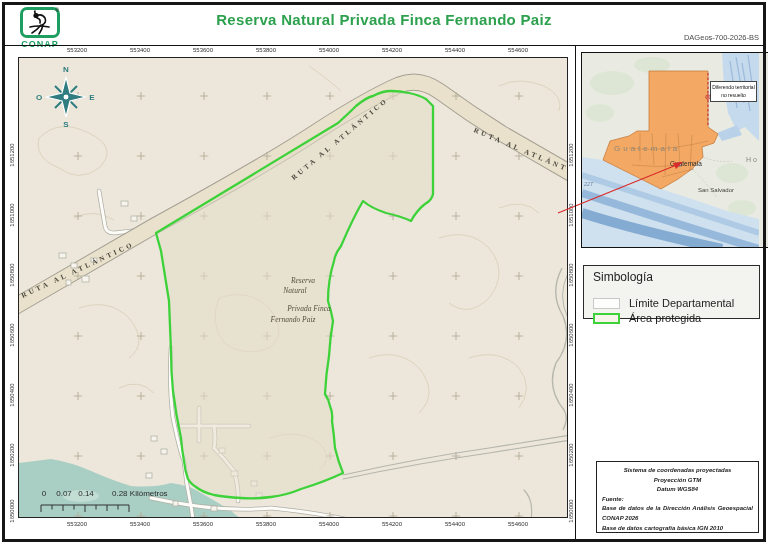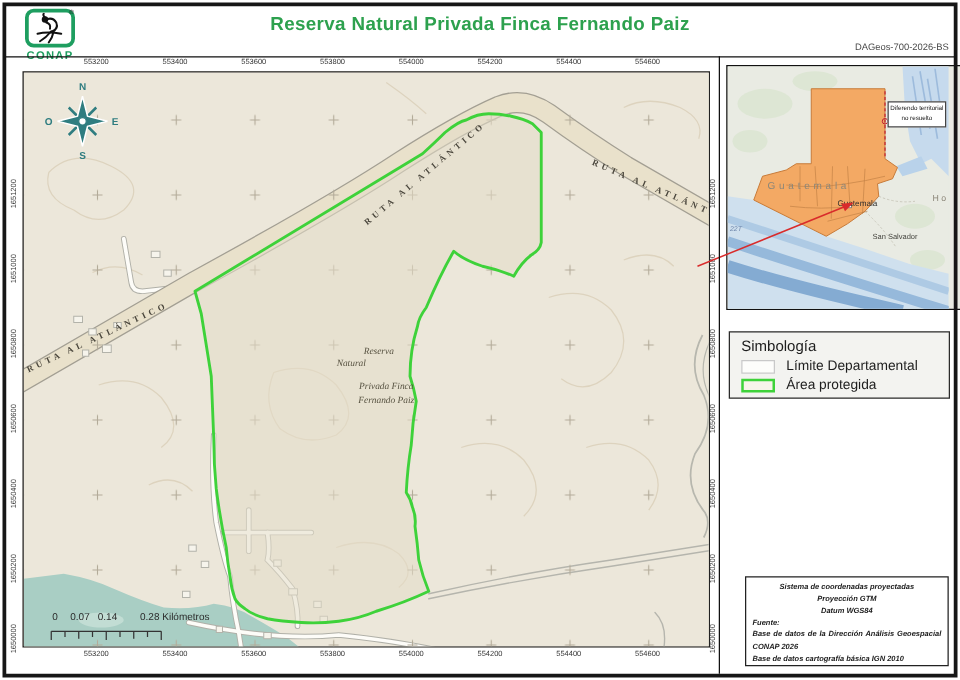--- a/index.html
+++ b/index.html
@@ -41,21 +41,21 @@
   .sb-c { transform:translateX(-50%); }
   
   .inset { position:absolute; left:581px; top:52px; width:211px; height:196px;
            border:1.3px solid #111; overflow:hidden; background:#e9ebe3; }
   .inset-label { position:absolute; white-space:nowrap; z-index:6; }
   .inset-note { position:absolute; left:128px; top:28px; width:47px; background:#fff;
                 border:0.5px solid #444; font-size:5px; line-height:1.5; text-align:center;
                 color:#111; padding:2px 1px; z-index:7; }
   .legend { position:absolute; left:583px; top:265px; width:177px; height:54px;
             background:#f3f3f0; border:1.6px solid #2b2b2b; padding:4px 9px; }
-  .legend-title { font-size:12px; color:#1d1d1d; margin-bottom:3px; }
+  .legend-title { font-size:12px; color:#1d1d1d; margin-bottom:13px; }
   .legend-row { display:flex; align-items:center; margin-top:3px; }
   .swatch { width:27px; height:11px; margin-right:9px; background:#fdfdfb; }
   .swatch.dept { border:1.6px solid #c9c9c9; }
   .swatch.prot { border:2.4px solid #3ed23a; background:#f7f4ea; }
   .legend-label { font-size:11px; color:#1d1d1d; }
   .credits { position:absolute; left:596px; top:461px; width:163px; height:72px;
              border:1px solid #222; background:#fff; padding:4px 5px;
              font-size:6px; font-weight:bold; font-style:italic; color:#1c1c1c;
              line-height:1.6; }
   .credits .c { text-align:center; }
@@ -228,23 +228,23 @@
       <text x="6" y="38" text-anchor="middle" font-size="8" font-weight="bold" fill="#2f7d80">O</text>
     </svg>
 
     
     <div class="maplabel road-label" style="left:59px;top:212px;transform:translate(-50%,-50%) rotate(-25deg)">RUTA AL ATLÁNTICO</div>
     <div class="maplabel road-label" style="left:321px;top:81px;transform:translate(-50%,-50%) rotate(-40deg)">RUTA AL ATLÁNTICO</div>
     <div class="maplabel road-label" style="left:512px;top:96px;transform:translate(-50%,-50%) rotate(23deg)">RUTA AL ATLÁNTICO</div>
 
     
     <div class="maplabel reserve-line" style="left:250px;top:218px">Reserva</div>
-    <div class="maplabel reserve-line" style="left:228px;top:228px">Natural</div>
+    <div class="maplabel reserve-line" style="left:242px;top:228px">Natural</div>
     <div class="maplabel reserve-line" style="left:256px;top:246px">Privada Finca</div>
-    <div class="maplabel reserve-line" style="left:256px;top:257px">Fernando Paiz</div>
+    <div class="maplabel reserve-line" style="left:240px;top:257px">Fernando Paiz</div>
 
     
     <span class="sb-num sb-c" style="left:25px;top:431px">0</span>
     <span class="sb-num sb-c" style="left:45px;top:431px">0.07</span>
     <span class="sb-num sb-c" style="left:67px;top:431px">0.14</span>
     <span class="sb-num" style="left:93px;top:431px">0.28 Kilómetros</span>
   </div>
 
   <div class="inset">
     <svg width="177" height="196" viewBox="0 0 177 196">

